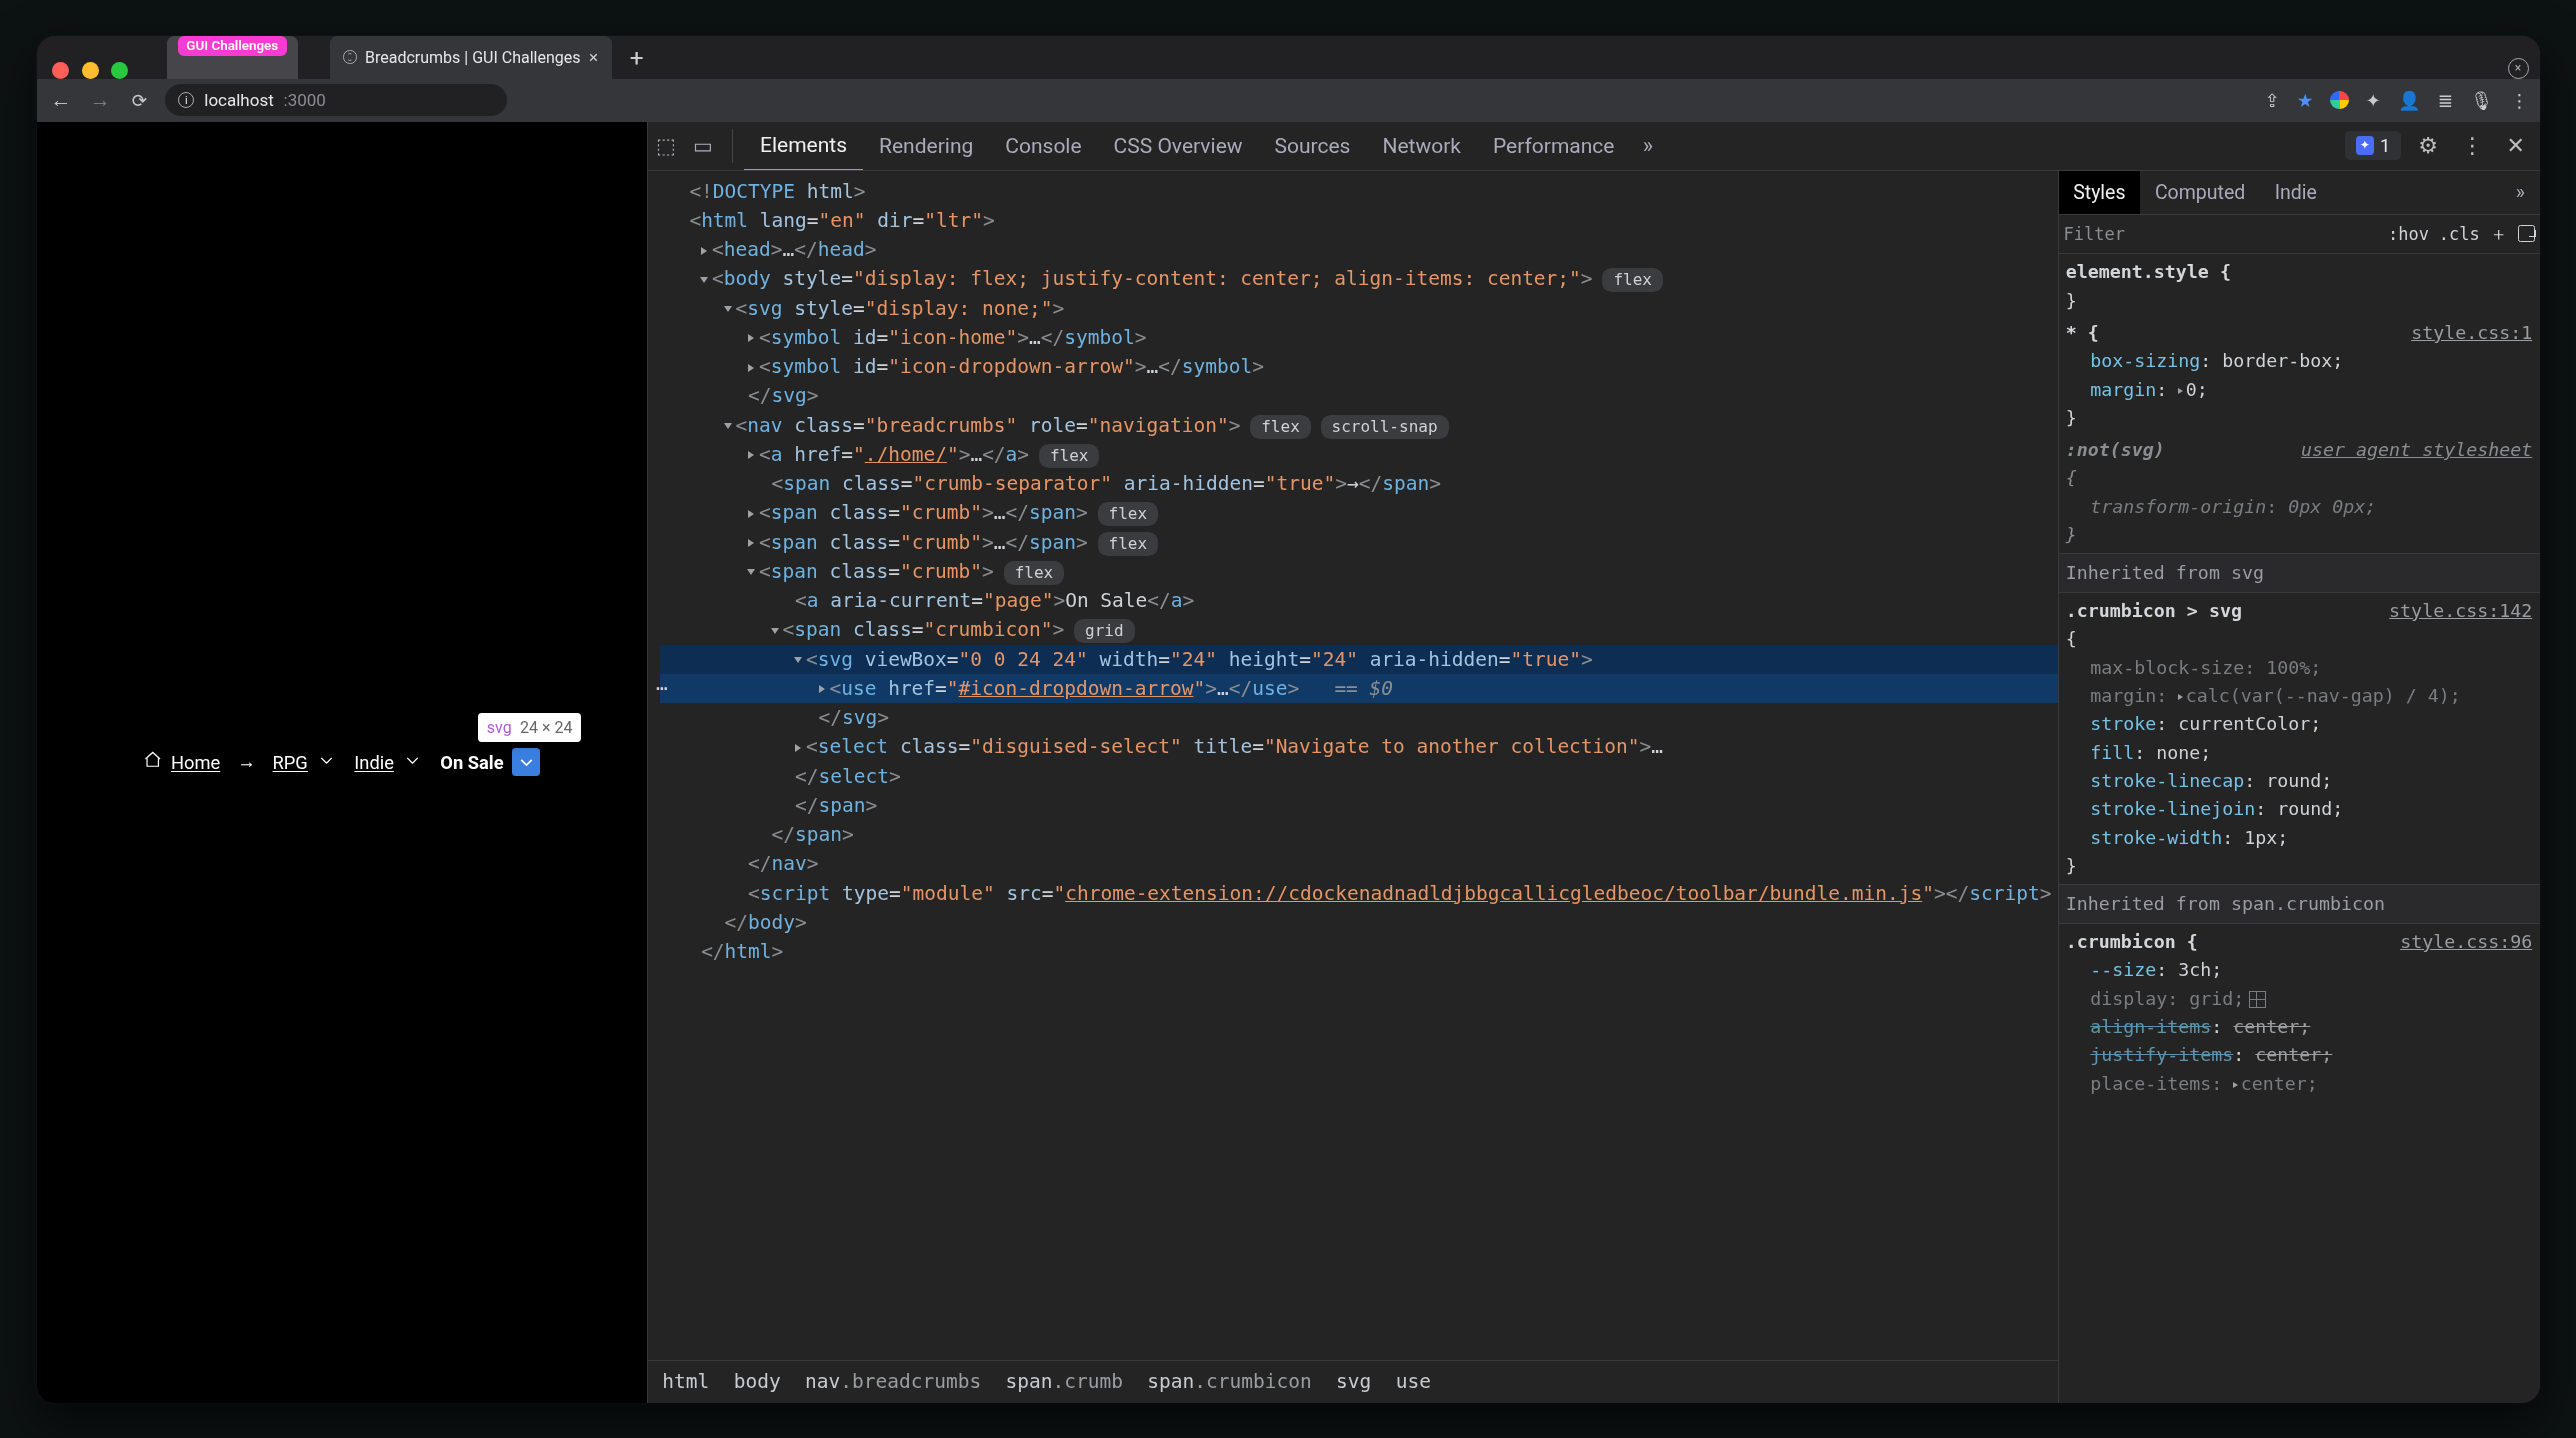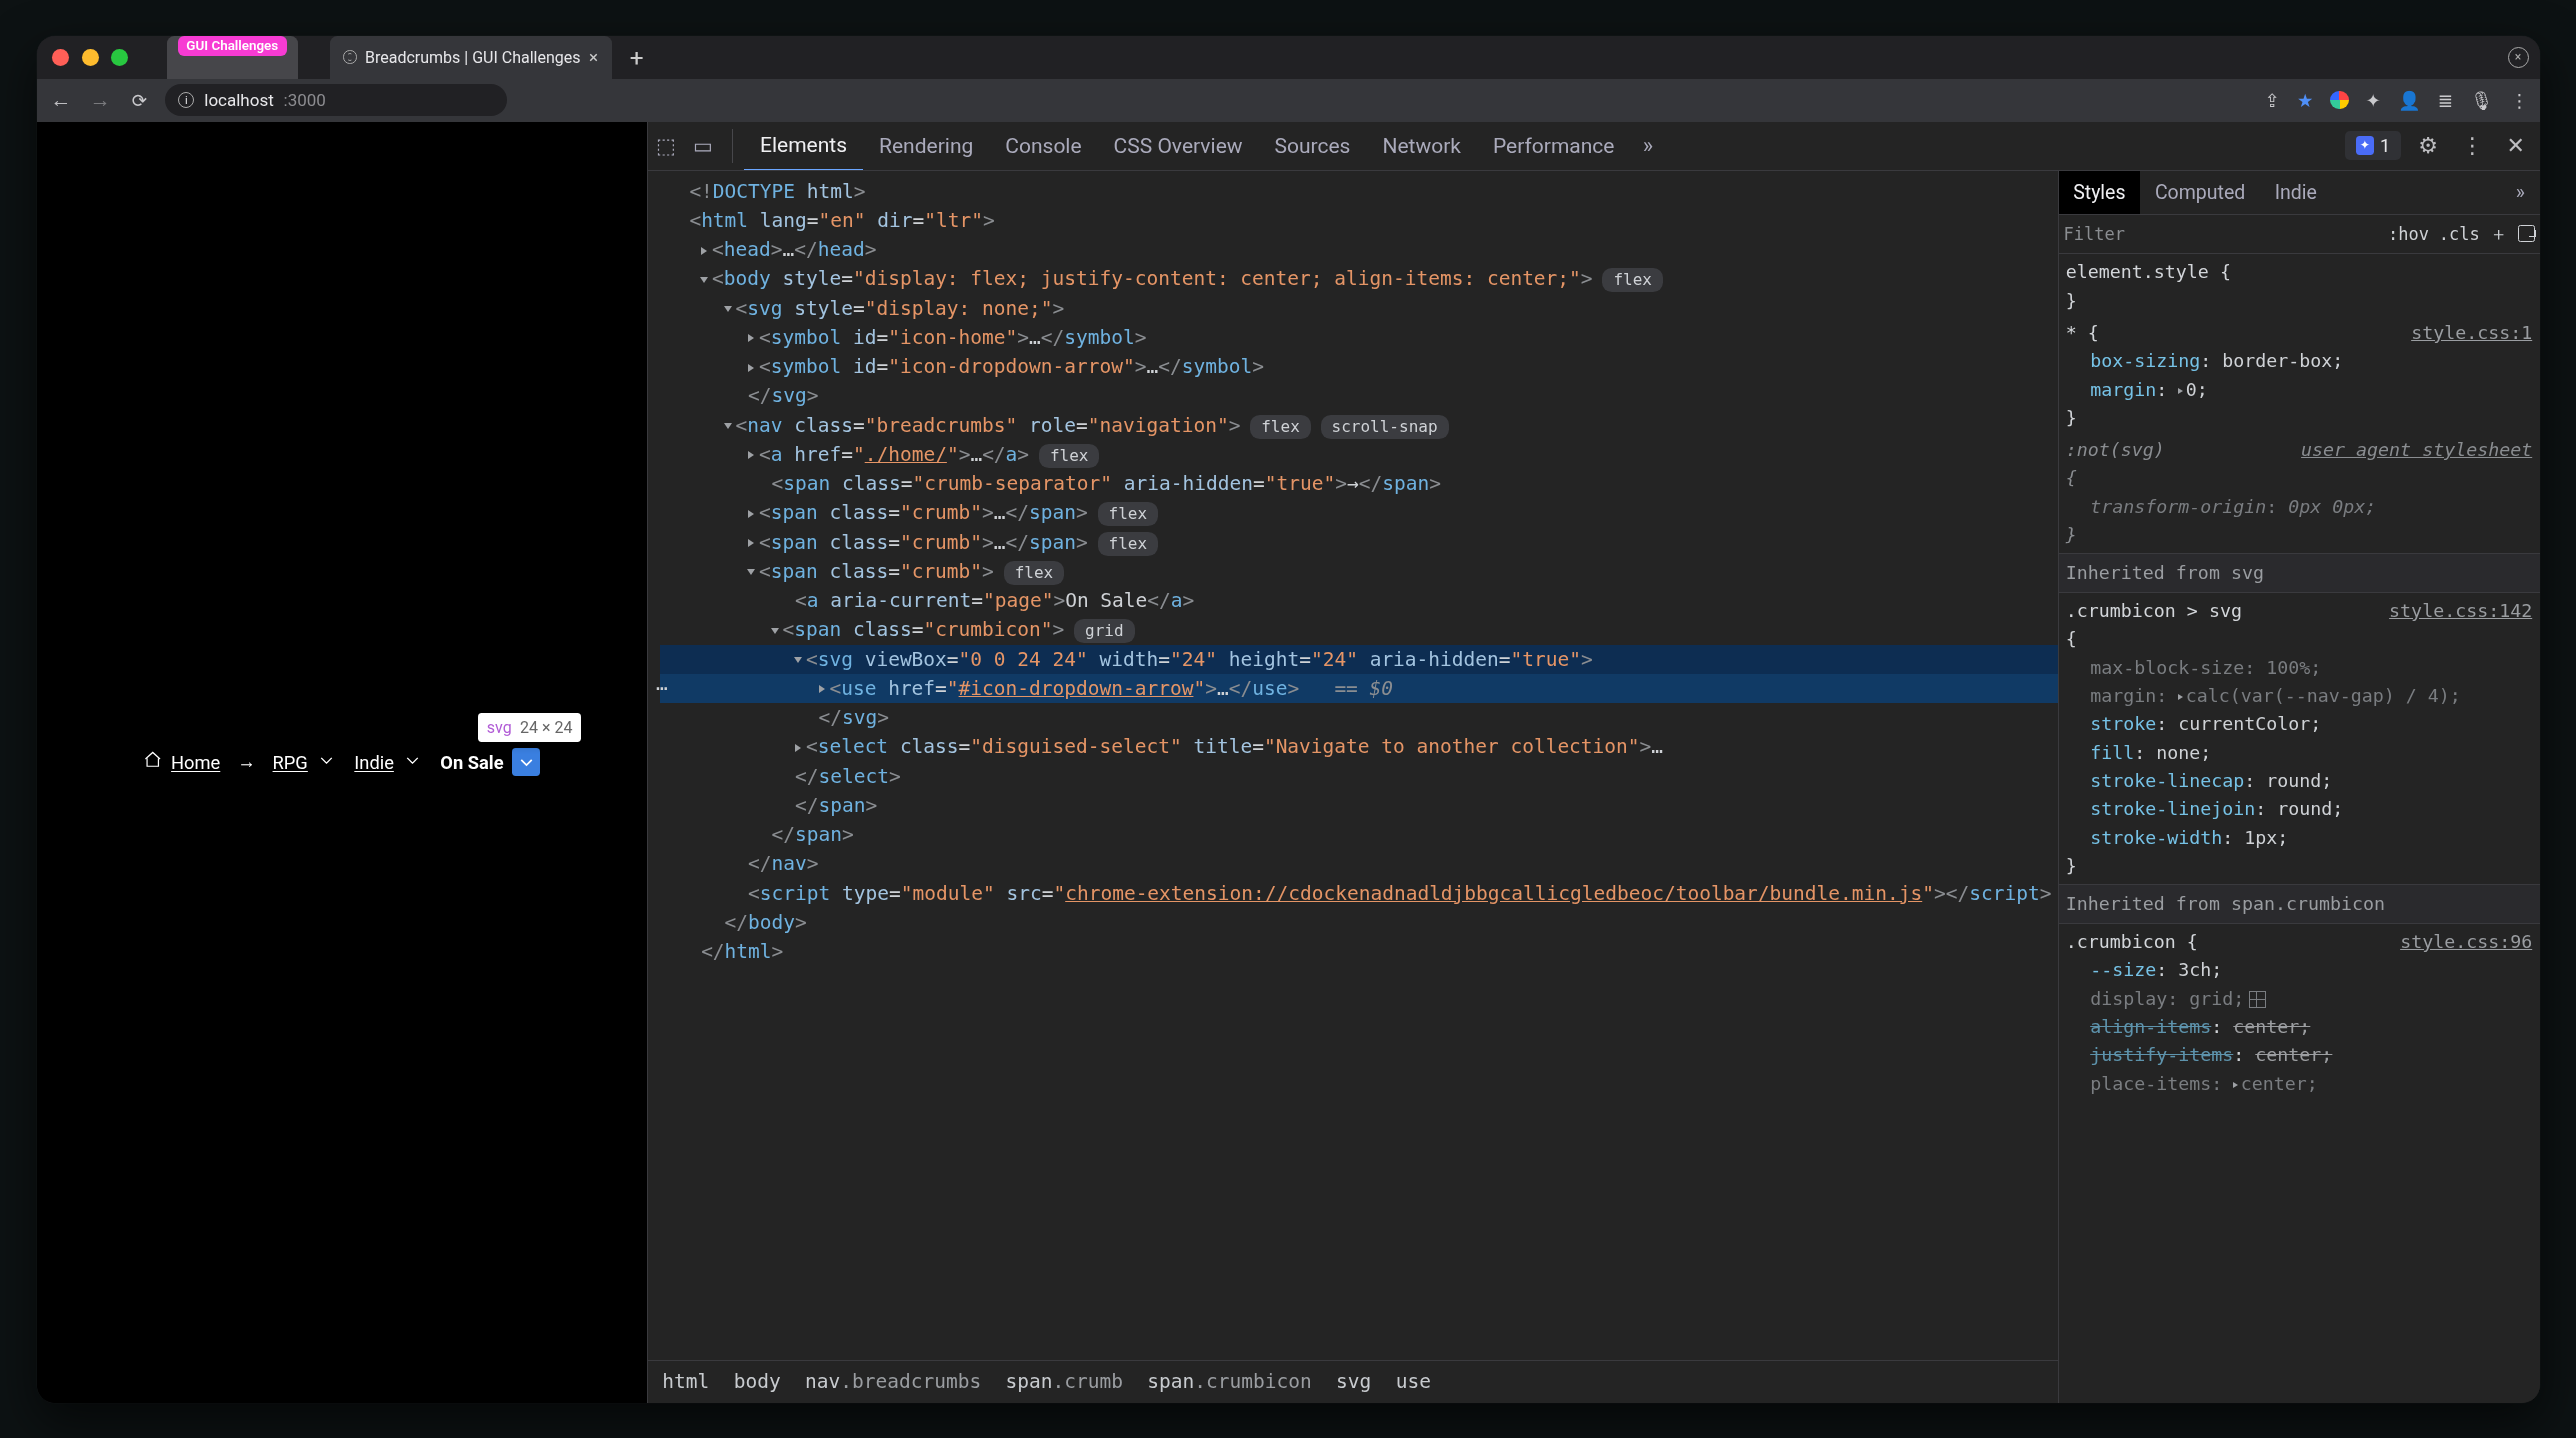--- a/index.html
+++ b/index.html
@@ -20,21 +20,21 @@
   box-shadow: 0 18.3px 49px rgba(0,0,0,0.6), 0 0 0 0.6px rgba(255,255,255,0.04);
   overflow: hidden;
   display: flex;
   flex-direction: column;
 }
 
 .titlebar {
   height: 43px;
   background: #212124;
   display: flex;
-  align-items: center;
+  align-items: flex-end;
   padding: 0 11px;
 }
 .traffic {
   display: flex; gap: 12.2px; padding: 0 4.9px;
 }
 .traffic span { width: 17px; height: 17px; border-radius: 50%; display:inline-block; }
 .traffic .r { background: #ff5f57; }
 .traffic .y { background: #febc2e; }
 .traffic .g { background: #28c840; }
 .tabs { display:flex; align-items:stretch; margin-left: 24.4px; height:100%; }
@@ -179,21 +179,21 @@
 .sp-filter .btn { color:#cfd2d6; }
 .sp-filter .plus { font-size:18.3px; }
 .sp-filter .box { width:17px;height:17px;border:1.2px solid #cfd2d6;border-radius:2.4px; position:relative; }
 .sp-filter .box::after { content:""; position:absolute; right:-2.4px; top:3.7px; width:6.1px; height:6.1px; border-right:1.2px solid #cfd2d6; border-bottom:1.2px solid #cfd2d6; }
 .rules {
   flex:1; overflow:auto; font-family:"SF Mono","Menlo",monospace; font-size:18.3px;
   color:#cfd2d6; padding:4.9px 7.3px; line-height:1.55;
 }
 .rule { margin-bottom:3.7px; }
 .rule .selrow { display:flex; justify-content:space-between; }
-.sel { color:#d3d6da; }
+.sel { color:#d3d6da;font-weight:bold; }
 .src { color:#9a9da1; text-decoration:underline; }
 .prop { padding-left:24.4px; }
 .pk { color:#76c2e6; }
 .pv { color:#cfd2d6; }
 .strike .pk, .strike .pv { text-decoration: line-through; opacity:.7; }
 .muted .pk, .muted .pv, .muted { color:#7a7d81; }
 .tri2 { display:inline-block; width:0;height:0;border-left:5.5px solid #9ea1a5;border-top:3.7px solid transparent;border-bottom:3.7px solid transparent; margin-right:2.4px; vertical-align:middle;}
 .sectionhead {
   border-top:0.6px solid #3a3a3e; border-bottom:0.6px solid #3a3a3e;
   background:#2a2a2d; margin:3.7px -7.3px; padding:4.9px 7.3px; color:#9a9da1;

